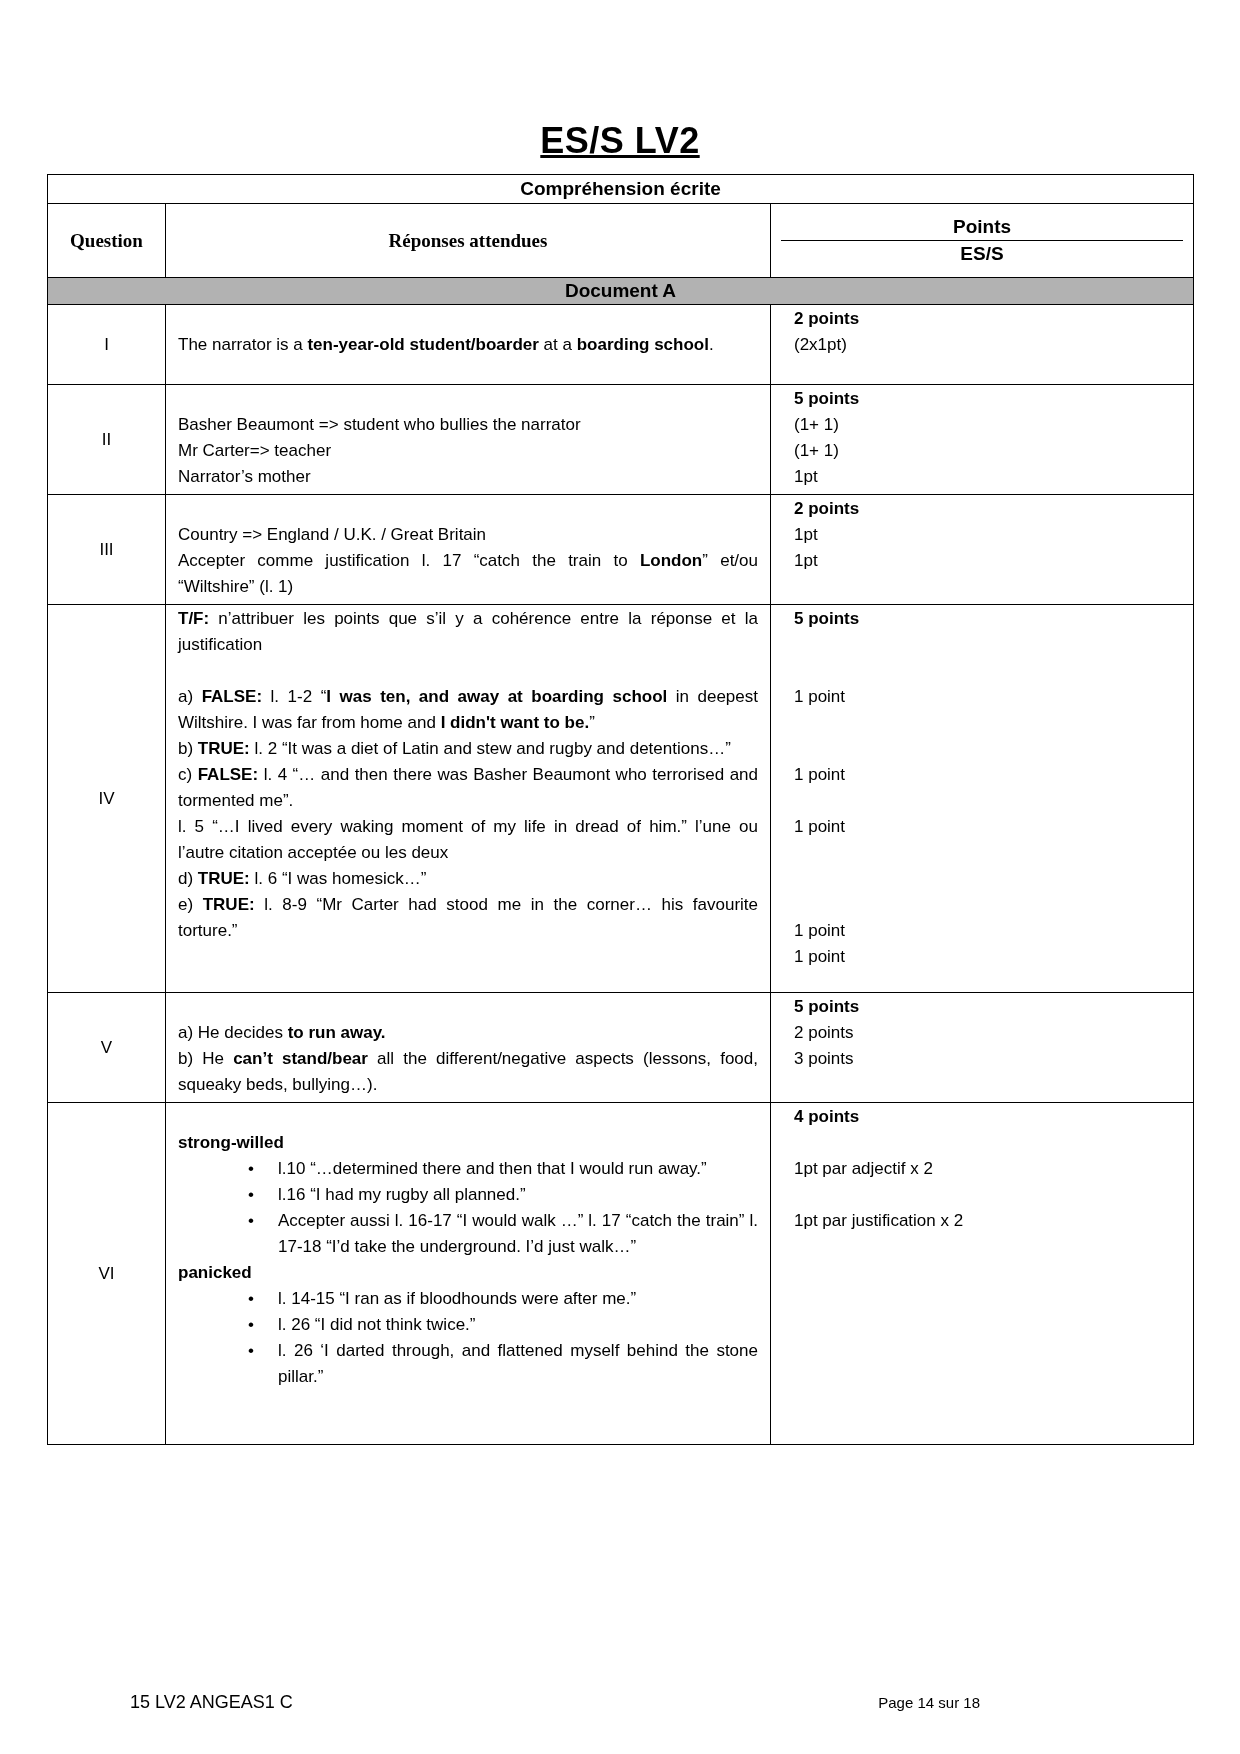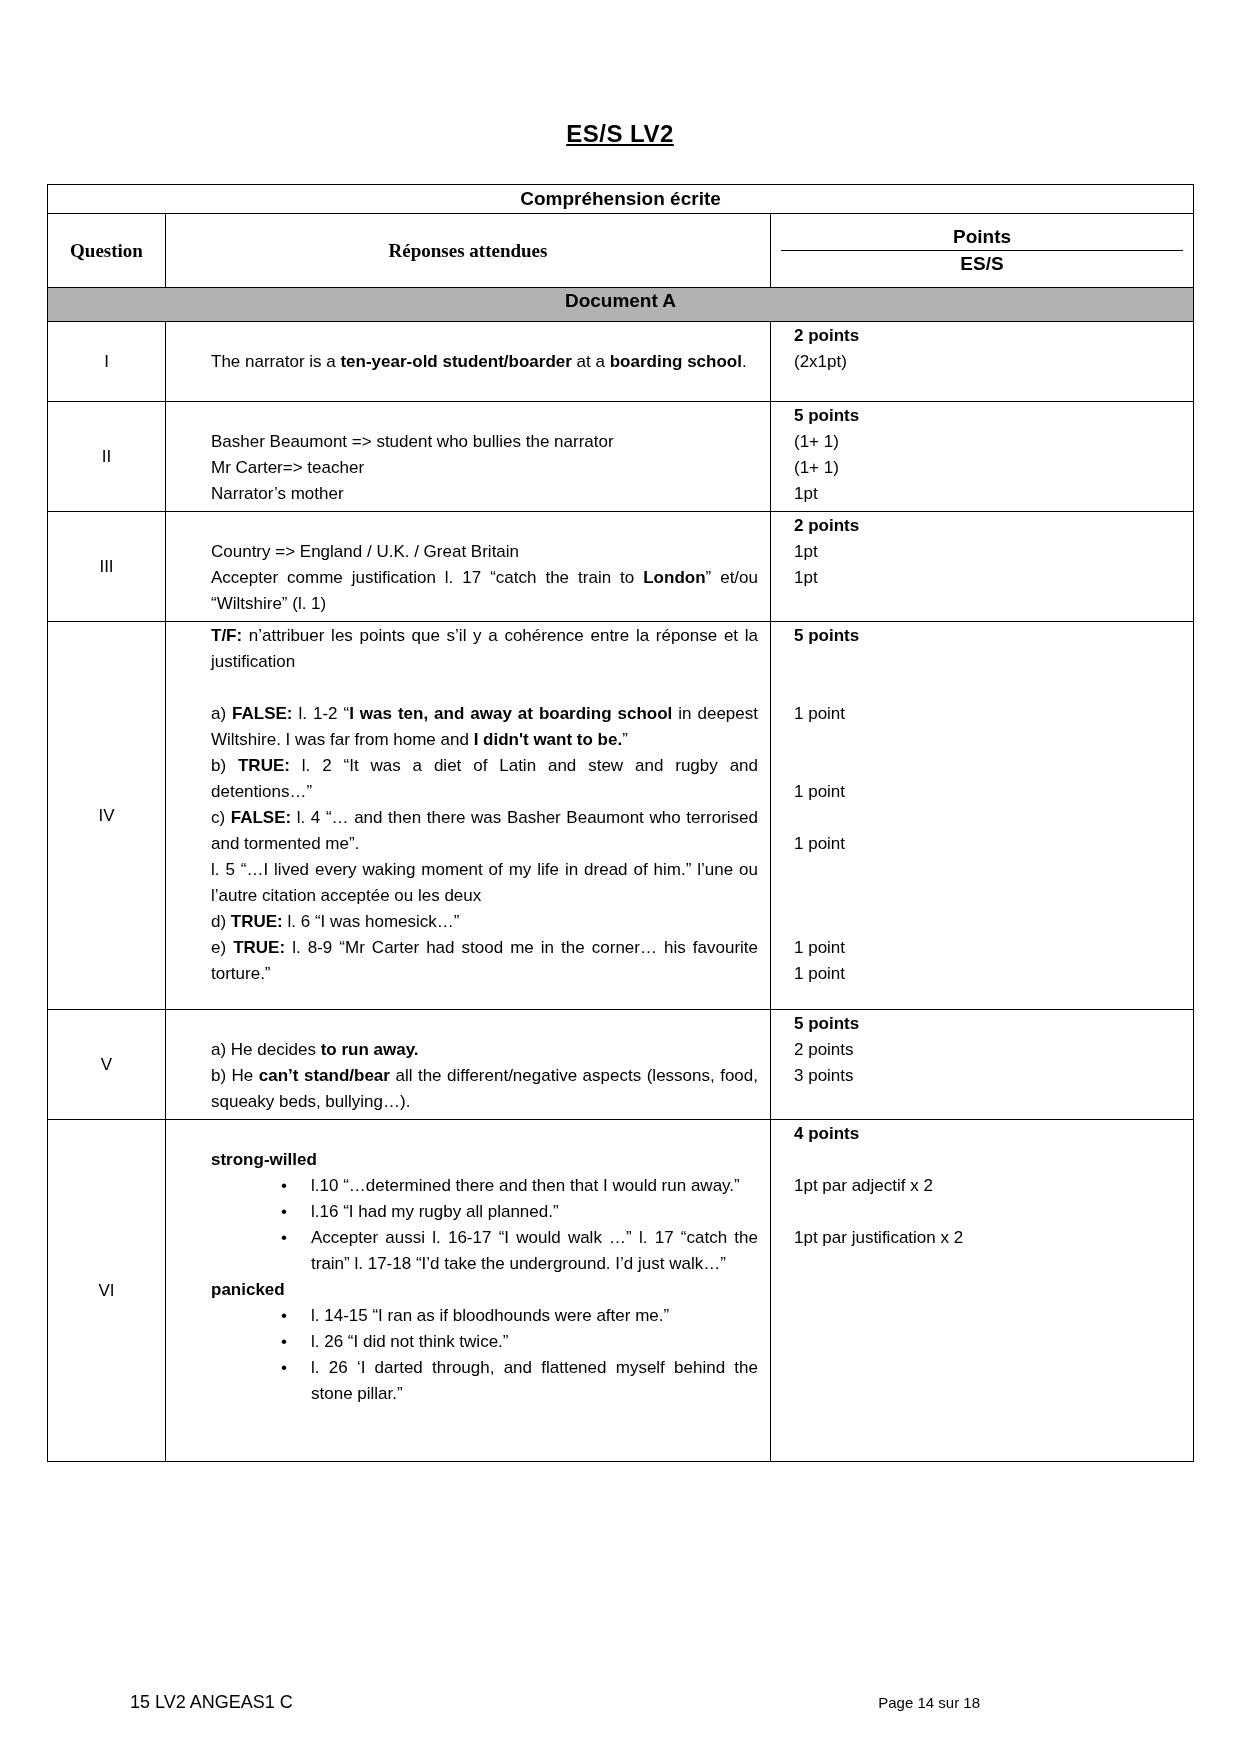--- a/index.html
+++ b/index.html
@@ -6,41 +6,41 @@
   html, body { background: #ffffff; }
   body {
     width: 1240px; height: 1754px;
     font-family: "Liberation Sans", sans-serif;
     color: #000;
     position: relative;
   }
   .page { position: absolute; inset: 0; padding: 120px 47px 0 47px; }
   .title {
     text-align: center;
-    font-size: 24px;
+    font-size: 36px;
     font-weight: bold;
     text-decoration: underline;
-    margin-bottom: 36px;
+    margin-bottom: 12px;
     letter-spacing: 0.5px;
   }
   table.grid { border-collapse: collapse; table-layout: fixed; width: 1146px; }
   col.c1 { width: 118px; } col.c2 { width: 605px; } col.c3 { width: 423px; }
   td { border: 1px solid #000; vertical-align: top; font-size: 17px; line-height: 26px; }
   .hdr { font-weight: bold; font-size: 19px; text-align: center; padding: 1px 4px; line-height: 26px; }
   tr.hrow1 { height: 28px; }
   tr.hrow2 { height: 50px; }
   td.hmid { vertical-align: middle; font-family: Liberation Serif, serif; }
   td.points-hdr-cell { padding: 10px; vertical-align: top; }
   .points-hdr-top { border-bottom: 1px solid #000; line-height: 24px; }
   .points-hdr-bottom { line-height: 24px; }
-  tr.hrow3 { height: 34px; margin-top: 8px; }
+  tr.hrow3 { height: 27px; margin-top: 8px; }
   td.section { background: #b2b2b2; font-weight: bold; font-size: 19px; text-align: center; line-height: 26px; padding: 0 4px; }
   td.qcell { text-align: center; vertical-align: middle; font-size: 17px; padding: 0 4px; }
   td.acell { padding: 1px 12px 4px 12px; }
-  td.acell .line { text-align: justify; margin-left: 33px; }
+  td.acell .line { text-align: justify; }
   td.pcell { padding: 1px 10px 4px 23px; }
   .line { min-height: 26px; }
   .b { font-weight: bold; }
   .u { }
   .bullet { padding-left: 100px; position: relative; }
   .bullet::before { content: "\2022"; position: absolute; left: 70px; top: 0; }
   tr.row-1 { height: 80px; }
   tr.row-2 { height: 103px; }
   tr.row-3 { height: 102px; }
   tr.row-4 { height: 388px; }

